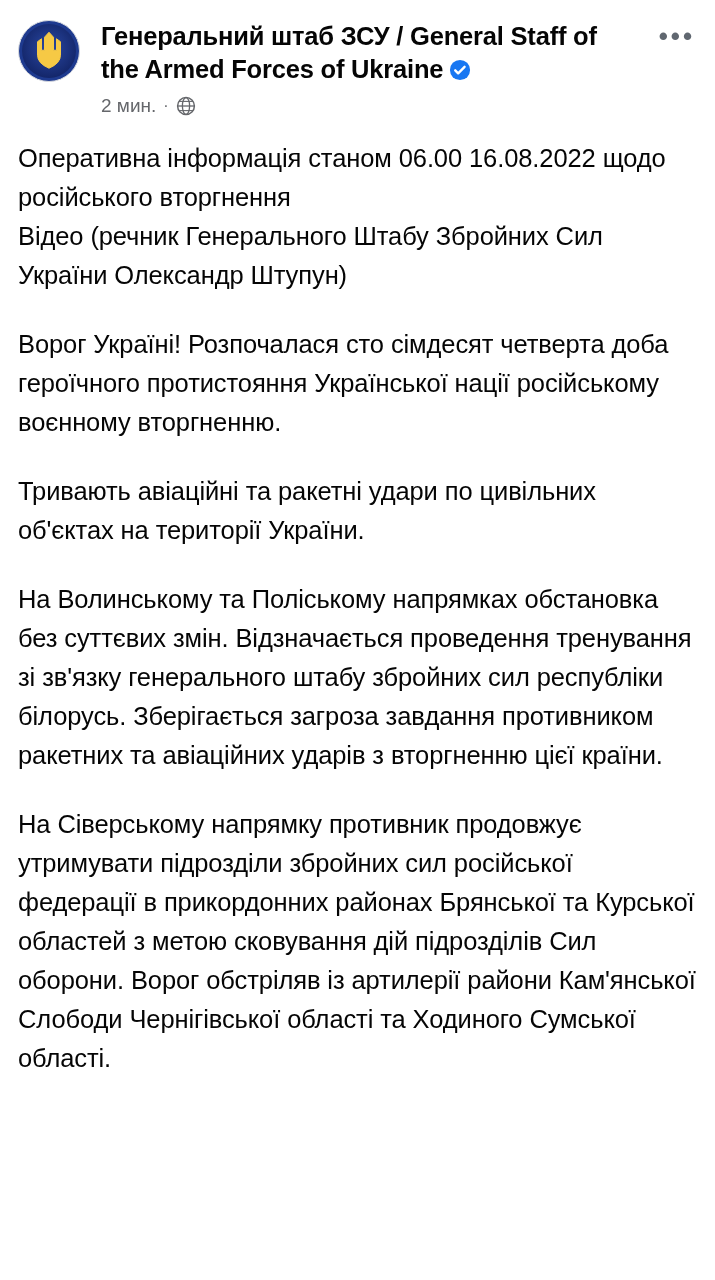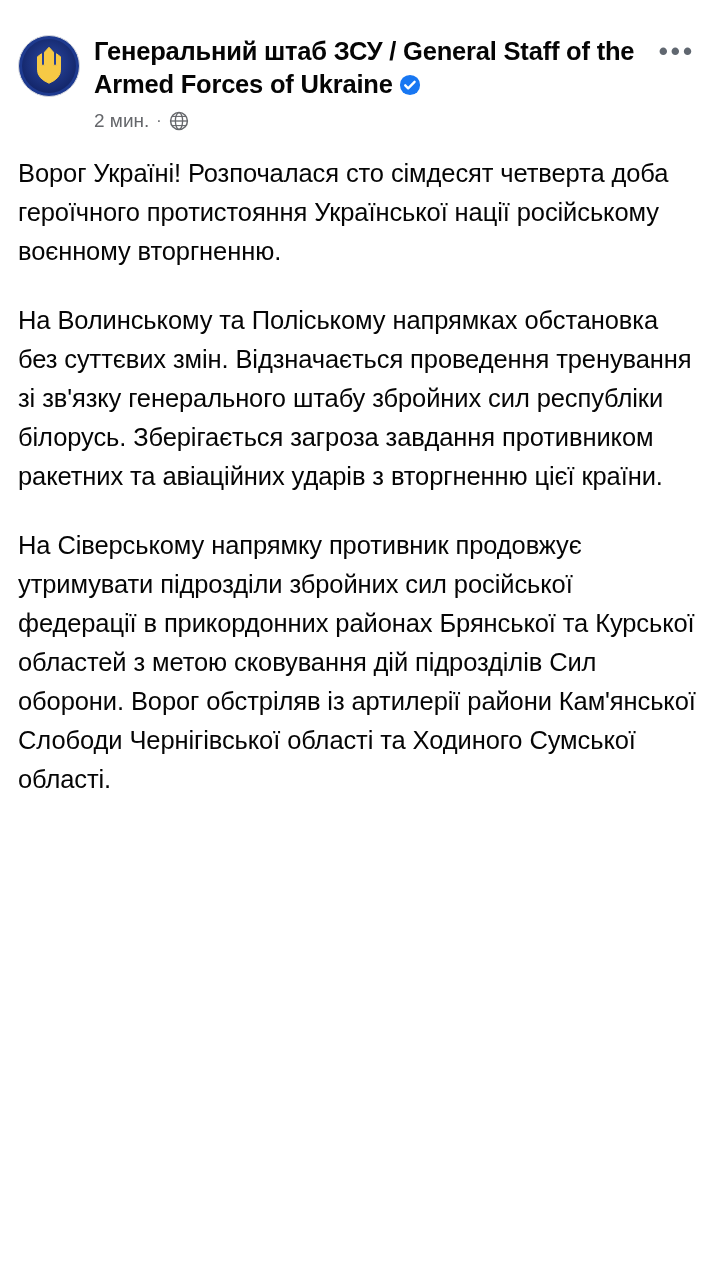--- a/index.html
+++ b/index.html
@@ -17,22 +17,23 @@
   .post {
     width: 715px;
     box-sizing: border-box;
     padding: 0;
     background: #ffffff;
   }
   
   .post-header {
     display: flex;
     align-items: flex-start;
-    padding: 35px 18px 0 18px;
+    padding: 20px 18px 0 18px;
     box-sizing: border-box;
+    gap: 7px;
   }
   .avatar {
     width: 62px;
     height: 62px;
     flex: 0 0 62px;
     border-radius: 50%;
     background: #1e3a8f;
     position: relative;
     overflow: hidden;
     border: 1px solid #d8dadf;
@@ -152,18 +153,21 @@
           <line x1="3" y1="5.4" x2="17" y2="5.4" stroke="#65676b" stroke-width="1.1"></line>
           <line x1="3" y1="14.6" x2="17" y2="14.6" stroke="#65676b" stroke-width="1.1"></line>
         </svg>
       </div>
     </div>
 
     <div class="menu-dots">•••</div>
   </div>
 
   <div class="post-body">
+    <p>Оперативна інформація станом 06.00 16.08.2022 щодо російського вторгнення
+Відео (речник Генерального Штабу Збройних Сил України Олександр Штупун)</p>
     <p>Ворог Україні! Розпочалася сто сімдесят четверта доба героїчного протистояння Української нації російському воєнному вторгненню.</p>
+    <p>Тривають авіаційні та ракетні удари по цивільних об'єктах на території України.</p>
     <p>На Волинському та Поліському напрямках обстановка без суттєвих змін. Відзначається проведення тренування зі зв'язку генерального штабу збройних сил республіки білорусь. Зберігається загроза завдання противником ракетних та авіаційних ударів з вторгненню цієї країни.</p>
     <p>На Сіверському напрямку противник продовжує утримувати підрозділи збройних сил російської федерації в прикордонних районах Брянської та Курської областей з метою сковування дій підрозділів Сил оборони. Ворог обстріляв із артилерії райони Кам'янської Слободи Чернігівської області та Ходиного Сумської області.</p>
   </div>
 
 </div>
 
 </body></html>

